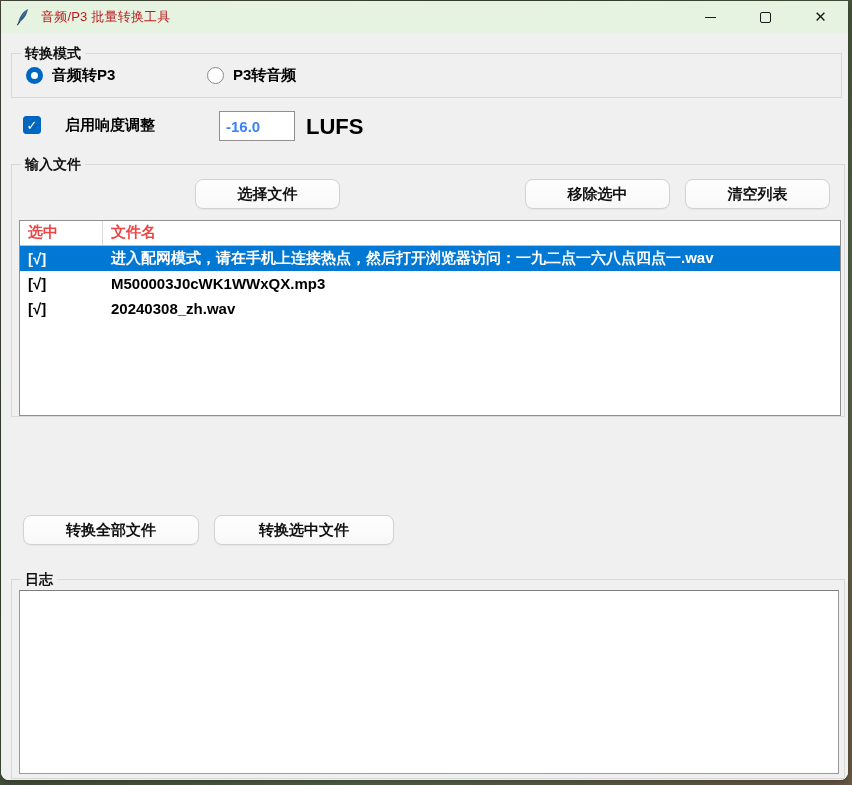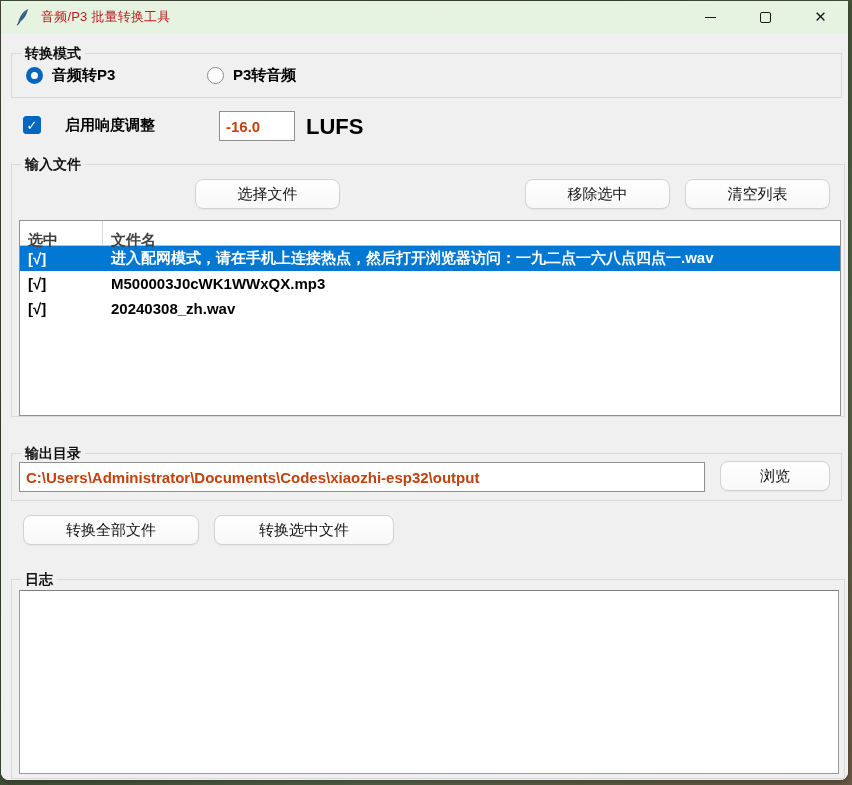--- a/index.html
+++ b/index.html
@@ -46,41 +46,41 @@
   .loudness-row { position:absolute; left:22px; top:78px; height:28px; display:flex; align-items:center; }
   .check-wrap { display:flex; align-items:center; gap:24px; cursor:default; }
   .checkbox {
     width:18px; height:18px; border-radius:3px; background:#0067c0; border:1px solid #0067c0;
     display:flex; align-items:center; justify-content:center;
   }
   .checkbox::after { content:"✓"; color:#fff; font-size:13px; font-weight:bold; line-height:1; }
   .check-label { font-size:15px; font-weight:bold; color:#000; }
   .entry {
     background:#fff; border:1px solid #8f8f8f; font-family:"Liberation Sans","DejaVu Sans",sans-serif;
-    font-size:15px; font-weight:bold; color:#c2410c; padding:14px 6px; outline:none;
+    font-size:15px; font-weight:bold; color:#3b82f6; padding:14px 6px; outline:none;
   }
   .lufs-entry { position:absolute; left:196px; top:0; width:76px; height:27px; }
   .lufs-label { position:absolute; left:283px; top:3px; font-size:22px; font-weight:bold; color:#000; }
   
   .input-group { left:10px; top:131px; width:834px; height:253px; }
   .btn {
     position:absolute; height:30px; background:linear-gradient(#fefefe,#f8f8f8);
     border:1px solid #d2d2d2; border-radius:8px; font-family:inherit;
-    font-size:15px; font-weight:normal; color:#111; cursor:default;
+    font-size:15px; font-weight:bold; color:#111; cursor:default;
     box-shadow:0 1px 1px rgba(0,0,0,.05);
   }
   .select-btn { left:183px; top:14px; width:145px; }
   .remove-btn { left:513px; top:14px; width:145px; }
   .clear-btn  { left:673px; top:14px; width:145px; }
   .table {
     position:absolute; left:7px; top:55px; width:822px; height:196px;
     background:#fff; border:1px solid #919191; overflow:hidden;
   }
   .thead { display:flex; height:25px; background:#fff; border-bottom:1px solid #c0c0c0; }
-  .th { font-size:15px; font-weight:bold; color:#404040; padding:10px 0 0 8px; }
+  .th { font-size:15px; font-weight:bold; color:#ef4444; padding:2px 0 0 8px; }
   .th.c1 { width:83px; border-right:1px solid #d9d9d9; }
   .th.c2 { flex:1; }
   .trow { display:flex; height:25px; align-items:center; background:#fff; }
   .trow.selected { background:#0078d4; }
   .trow.selected .td { color:#fff; }
   .td { font-size:15px; font-weight:bold; color:#000; padding-left:8px; white-space:nowrap; overflow:hidden; }
   .td.c1 { width:83px; flex:none; }
   .td.c2 { flex:1; }
   
   .output-group { left:10px; top:420px; width:831px; height:48px; }
@@ -170,25 +170,20 @@
   </div>
 
   <div class="trow">
     <div class="td c1">[√]</div>
     <div class="td c2">20240308_zh.wav</div>
   </div>
 </div>
         </div>
       </div>
 
-      <div class="group output-group">
-        <span class="group-label">输出目录</span>
-        <input class="entry path-entry" type="text" value="C:\Users\Administrator\Documents\Codes\xiaozhi-esp32\output" style="">
-        <button class="btn browse-btn">浏览</button>
-      </div>
 
       <button class="btn convert-all-btn">转换全部文件</button>
       <button class="btn convert-sel-btn">转换选中文件</button>
 
       <div class="group log-group">
         <span class="group-label">日志</span>
         <textarea class="log-area" style=""></textarea>
       </div>
 
     </div>

